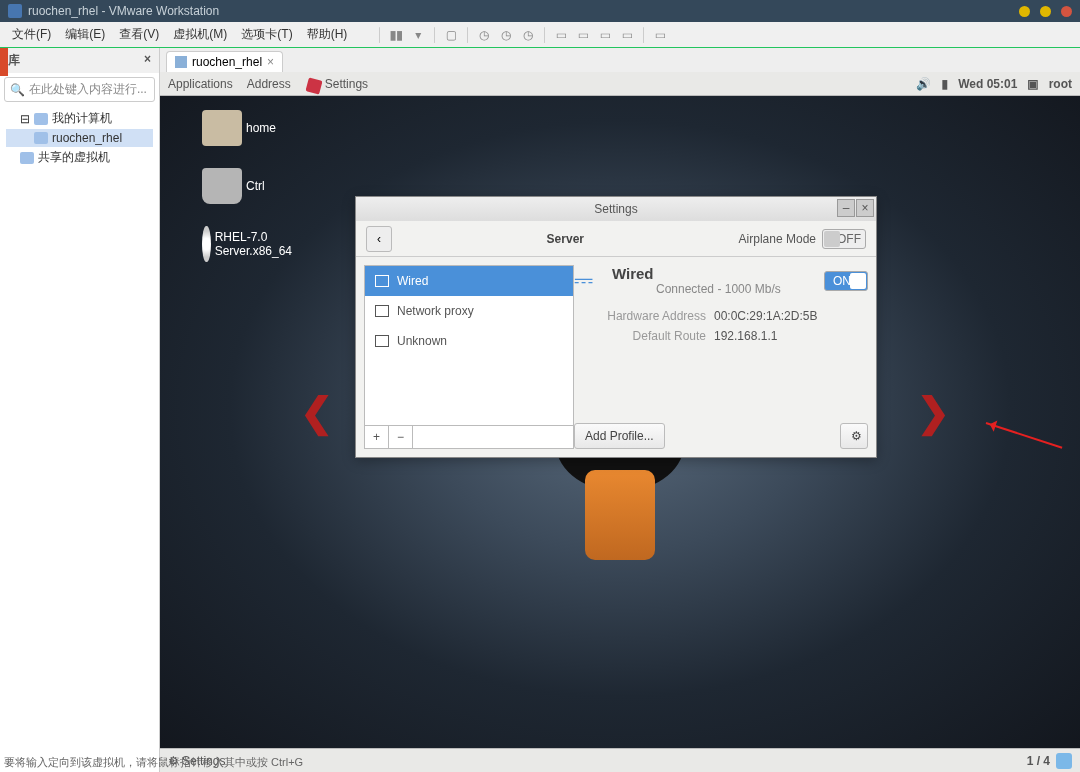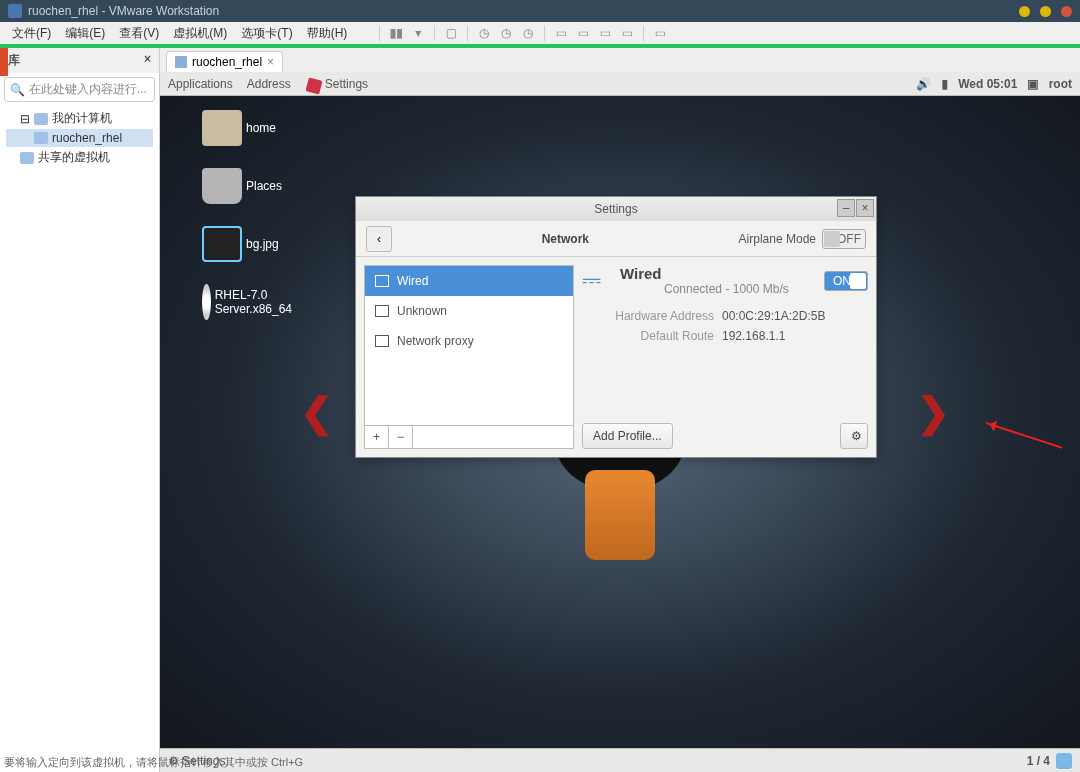--- a/index.html
+++ b/index.html
@@ -4,21 +4,21 @@
 <style>
   *{box-sizing:border-box;margin:0;padding:0;font-family:sans-serif;font-size:12px;}
   body{width:1080px;height:772px;background:#fff;overflow:hidden;position:relative;}
   
   .vm-titlebar{height:22px;background:#34485a;color:#c7d1d8;display:flex;align-items:center;padding:0 8px;}
   .vm-titlebar .ico{width:14px;height:14px;background:#4776b0;margin-right:6px;border-radius:2px;}
   .vm-titlebar .dots{margin-left:auto;display:flex;gap:10px;}
   .dot{width:11px;height:11px;border-radius:50%;}
   .dot.y1{background:#e0b700;} .dot.y2{background:#e0b700;} .dot.r{background:#d45440;}
   
-  .vm-menubar{height:26px;background:#f0f0f0;border-bottom:4px solid #22c55e;display:flex;align-items:center;padding:0 6px;gap:2px;}
+  .vm-menubar{height:26px;background:#f0f0f0;border-bottom:1px solid #22c55e;display:flex;align-items:center;padding:0 6px;gap:2px;}
   .vm-menubar span{padding:3px 6px;color:#333;cursor:default;}
   .vm-tb{display:flex;align-items:center;margin-left:20px;gap:2px;}
   .vm-tb div{width:20px;height:20px;border-radius:3px;display:flex;align-items:center;justify-content:center;color:#888;}
   .vm-tb .sep{width:1px;height:16px;background:#ccc;margin:0 4px;}
   .pause{color:#e0a000;font-weight:bold;}
   
   .vm-body{display:flex;height:724px;}
   
   .vm-sidebar{width:160px;border-right:1px solid #ccc;background:#fff;display:flex;flex-direction:column;}
   .vm-sidebar .hdr{padding:4px 8px;color:#555;font-weight:bold;background:#f0f0f0;display:flex;justify-content:space-between;}
@@ -61,21 +61,21 @@
   .win-btns div{width:18px;height:18px;background:#ccc;border:1px solid #999;display:flex;align-items:center;justify-content:center;color:#555;}
   .win-hdr{height:36px;display:flex;align-items:center;padding:0 10px;border-bottom:1px solid #ccc;}
   .back-btn{width:26px;height:26px;border:1px solid #bbb;border-radius:3px;display:flex;align-items:center;justify-content:center;background:#eee;}
   .win-hdr .ttl{flex:1;text-align:center;font-weight:bold;color:#444;}
   .airplane{display:flex;align-items:center;gap:6px;color:#555;}
   .toggle{width:44px;height:20px;border:1px solid #aaa;border-radius:3px;display:flex;align-items:center;justify-content:flex-end;padding:0 4px;background:#eee;color:#666;font-size:10px;position:relative;}
   .toggle::before{content:"";position:absolute;left:1px;top:1px;width:16px;height:16px;background:#ccc;border-radius:2px;}
   .toggle.on{background:#4a90d9;color:#fff;justify-content:flex-start;padding-left:8px;}
   .toggle.on::before{left:auto;right:1px;background:#fff;}
   
-  .win-body{display:flex;padding:8px;gap:8px;height:200px;}
+  .win-body{display:flex;padding:8px;gap:0;height:200px;}
   .conn-list{width:210px;border:1px solid #bbb;background:#fff;display:flex;flex-direction:column;}
   .conn-item{padding:8px 10px;display:flex;align-items:center;gap:8px;color:#555;}
   .conn-item.sel{background:#4a90d9;color:#fff;}
   .conn-item .ci{width:14px;height:12px;border:1px solid currentColor;}
   .list-foot{margin-top:auto;border-top:1px solid #bbb;display:flex;}
   .list-foot div{width:24px;height:22px;border-right:1px solid #bbb;display:flex;align-items:center;justify-content:center;color:#555;}
   
   .conn-detail{flex:1;display:flex;flex-direction:column;}
   .detail-hdr{display:flex;align-items:center;gap:8px;}
   .plug-ic{width:30px;height:30px;color:#4a90d9;font-size:24px;}
@@ -190,25 +190,21 @@
       </div>
 
       <div class="desktop">
         <div class="desktop-icons">
           <div class="dicon home">
               <div class="shape"></div>
               <span>home</span>
             </div>
           <div class="dicon trash">
               <div class="shape"></div>
-              <span>Places</span>
-            </div>
-          <div class="dicon bg">
-              <div class="shape"></div>
-              <span>bg.jpg</span>
+              <span>Ctrl</span>
             </div>
           <div class="dicon cd">
               <div class="shape"></div>
               <span>RHEL-7.0 Server.x86_64</span>
             </div>
         </div>
         <div class="chev l">❮</div>
         <div class="chev r">❯</div>
         <div class="octo">
           <div class="head"></div>
@@ -218,41 +214,41 @@
         <div class="settings-win">
           <div class="win-title">
             <span>Settings</span>
             <div class="win-btns">
               <div>–</div>
               <div>×</div>
             </div>
           </div>
           <div class="win-hdr">
             <div class="back-btn">‹</div>
-            <span class="ttl">Network</span>
+            <span class="ttl">Server</span>
             <div class="airplane">
               <span>Airplane Mode</span>
               <div class="toggle">
                   <span>OFF</span>
                 </div>
             </div>
           </div>
           <div class="win-body">
             <div class="conn-list">
               <div class="conn-item sel">
                   <div class="ci"></div>
                   <span>Wired</span>
                 </div>
               <div class="conn-item">
                   <div class="ci"></div>
-                  <span>Unknown</span>
+                  <span>Network proxy</span>
                 </div>
               <div class="conn-item">
                   <div class="ci"></div>
-                  <span>Network proxy</span>
+                  <span>Unknown</span>
                 </div>
               <div class="list-foot">
                 <div>+</div>
                 <div>−</div>
               </div>
             </div>
             <div class="conn-detail">
               <div class="detail-hdr">
                 <div class="plug-ic">⎓</div>
                 <div class="txt">

